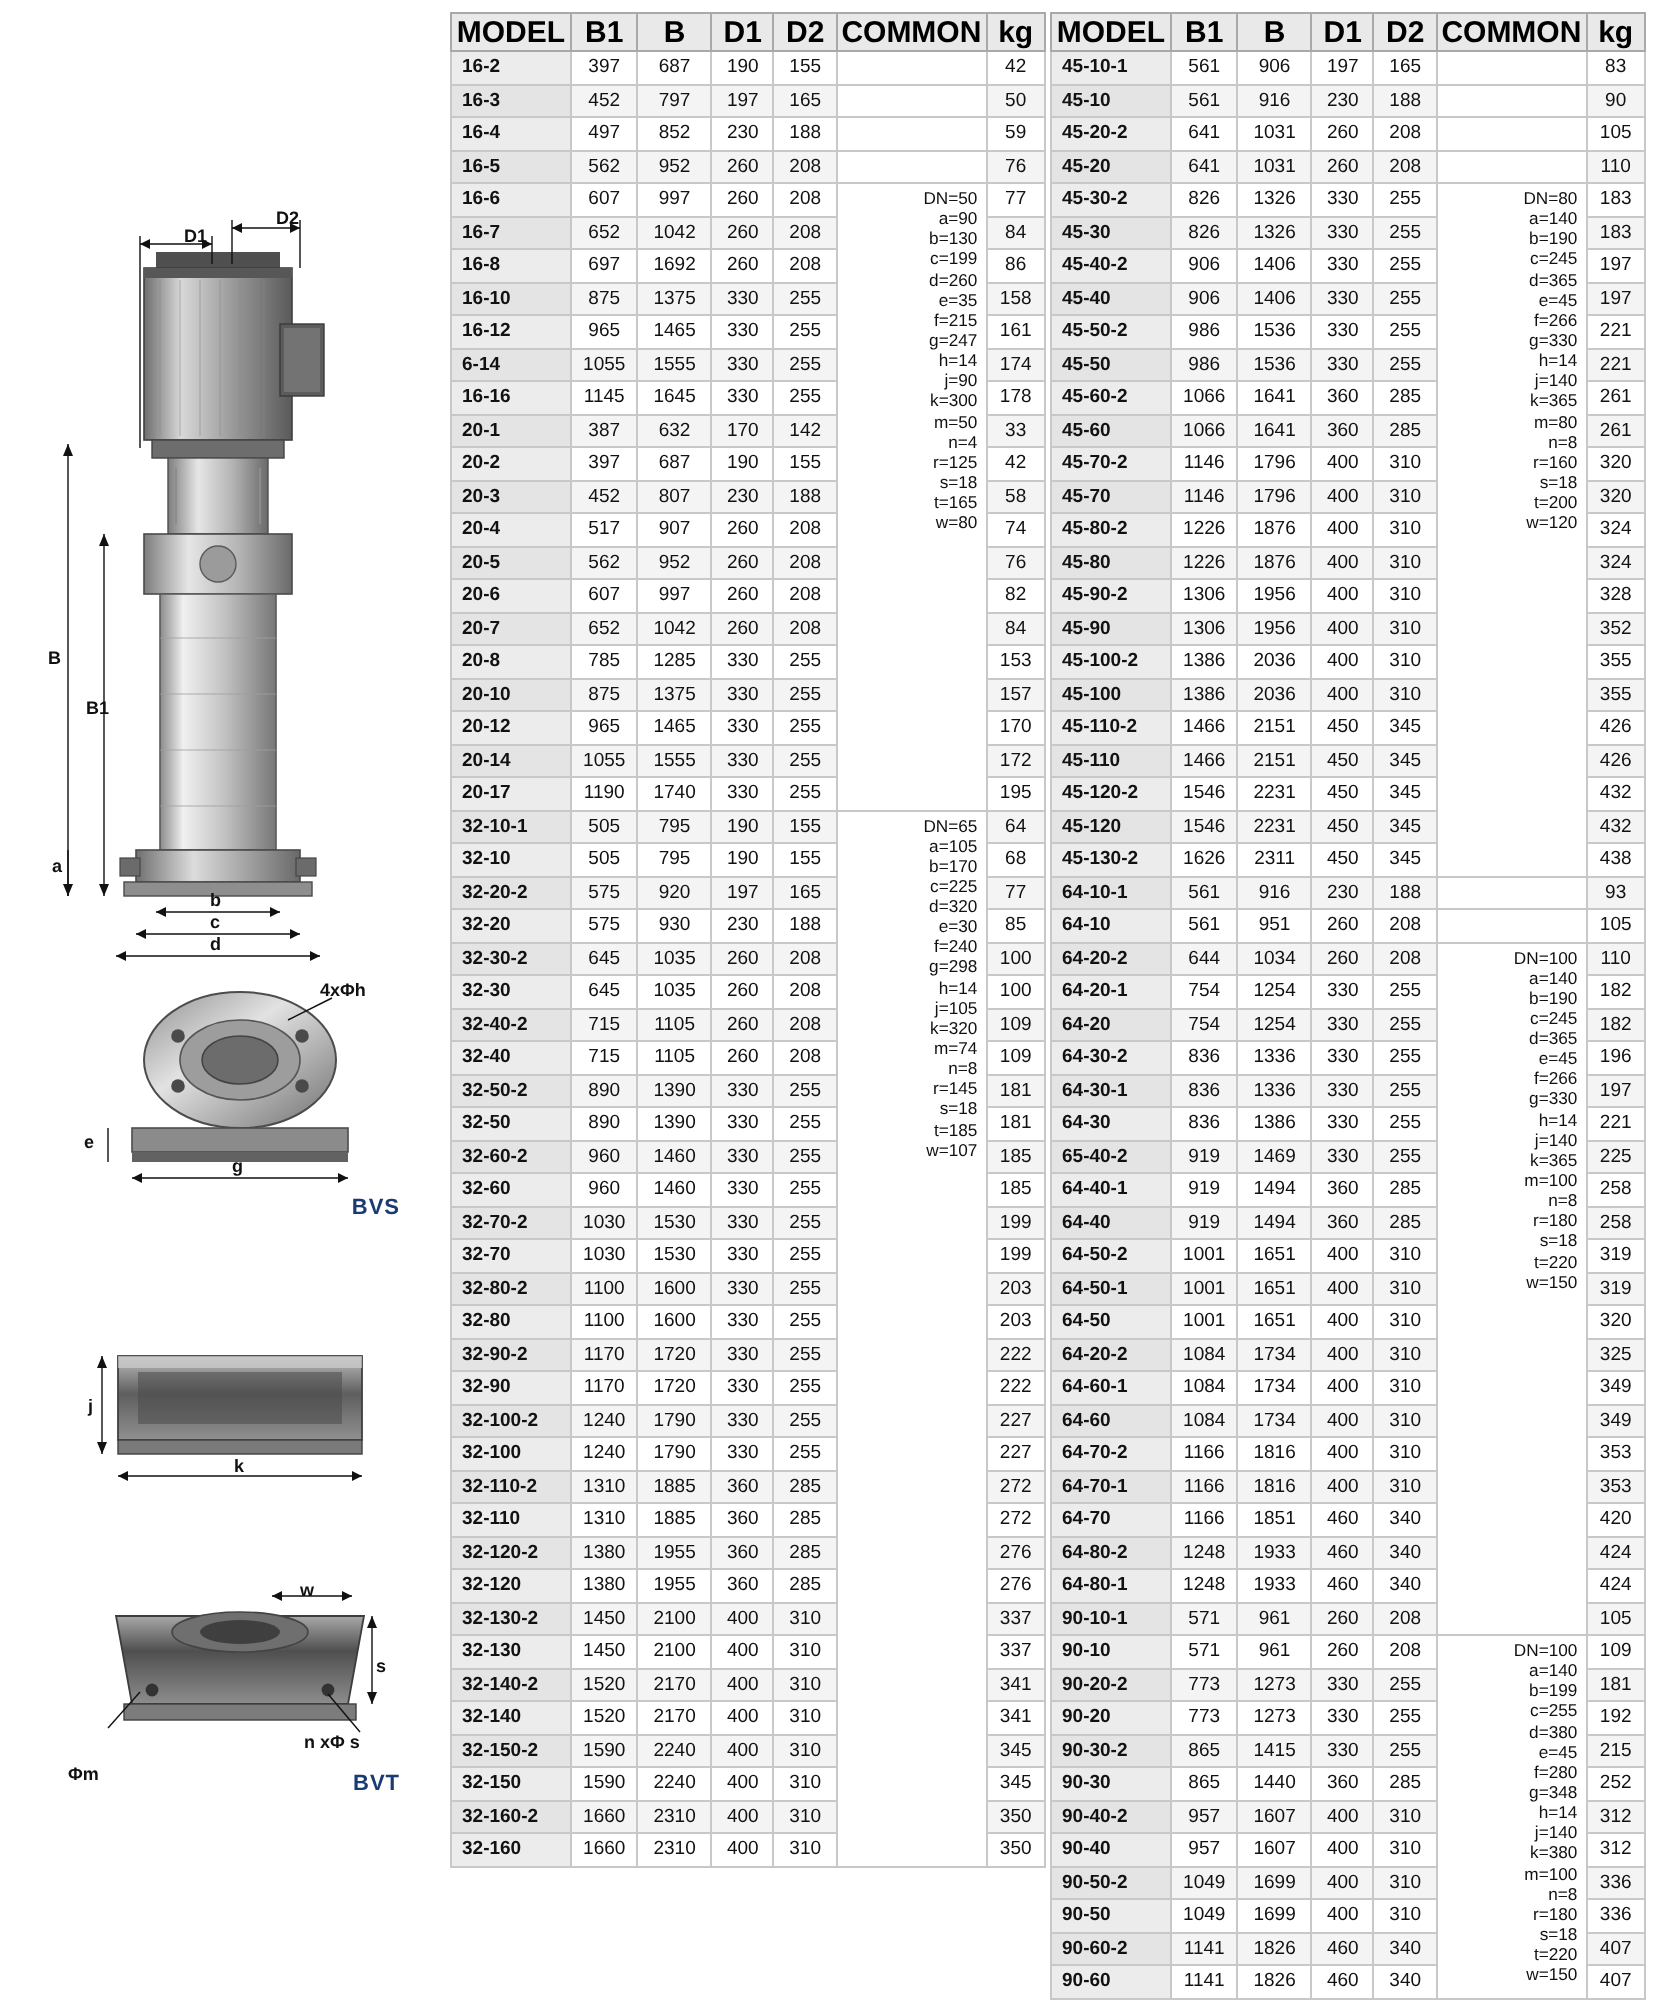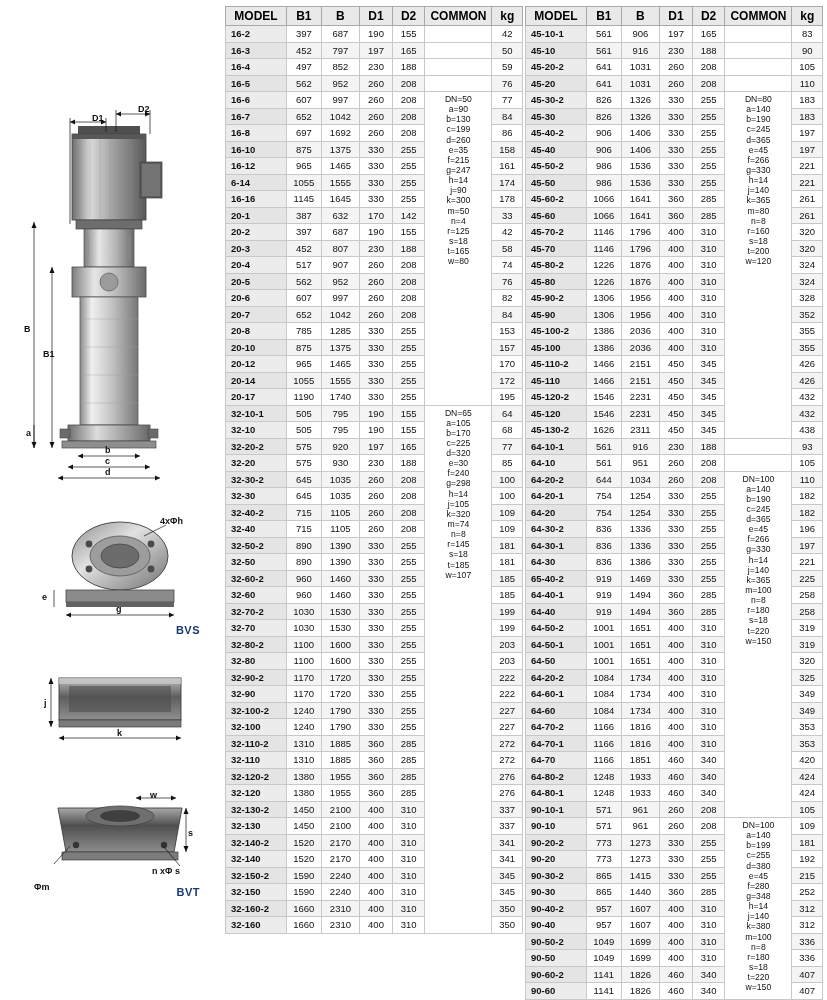--- a/index.html
+++ b/index.html
@@ -33,21 +33,21 @@
   .dimtext {
     position: absolute;
     font-size: 9px;
     font-weight: bold;
     color: #111;
     font-family: "Liberation Sans", sans-serif;
   }
 
   
   #pump-fig { position: absolute; left: 0; top: 104px; width: 225px; height: 350px; }
-  #flange-fig { position: absolute; left: 40px; top: 512px; width: 160px; height: 130px; }
+  #flange-fig { position: absolute; left: 40px; top: 486px; width: 160px; height: 130px; }
   #base-fig  { position: absolute; left: 45px; top: 672px; width: 150px; height: 75px; }
   #foot-fig  { position: absolute; left: 40px; top: 790px; width: 160px; height: 110px; }
 
   svg { display: block; }
 
   
   #tables {
     position: absolute;
     left: 225px; top: 6px;
     width: 598px;
@@ -55,21 +55,21 @@
   table {
     border-collapse: collapse;
     font-family: "Liberation Sans", sans-serif;
     font-size: 9.5px;
   }
   table.maintbl { width: 298px; float: left; }
   table.maintbl.right { margin-left: 2px; }
   th {
     background: #e9e9e9;
     border: 1px solid #a9a9a9;
-    font-size: 12px;
+    font-size: 15px;
     font-weight: bold;
     color: #000;
     height: 19px;
     padding: 0 2px;
     text-align: center;
   }
   td {
     border: 1px solid #c8c8c8;
     height: 16.5px;
     padding: 0 3px;
@@ -81,21 +81,21 @@
   td.model {
     font-weight: bold;
     text-align: left;
     padding-left: 5px;
     background: #ececec;
   }
   tr.alt td { background: #f4f4f4; }
   tr.alt td.model { background: #e4e4e4; }
   td.common {
     vertical-align: top;
-    text-align: center;
+    text-align: right;
     padding: 2px 4px;
     font-size: 8.6px;
     line-height: 1.18;
     white-space: pre-line;
     background: #fff !important;
     font-weight: normal;
     margin-top: 46px;
   }
   td.kg { width: 30px; }
   .colw-model { width: 60px; }

